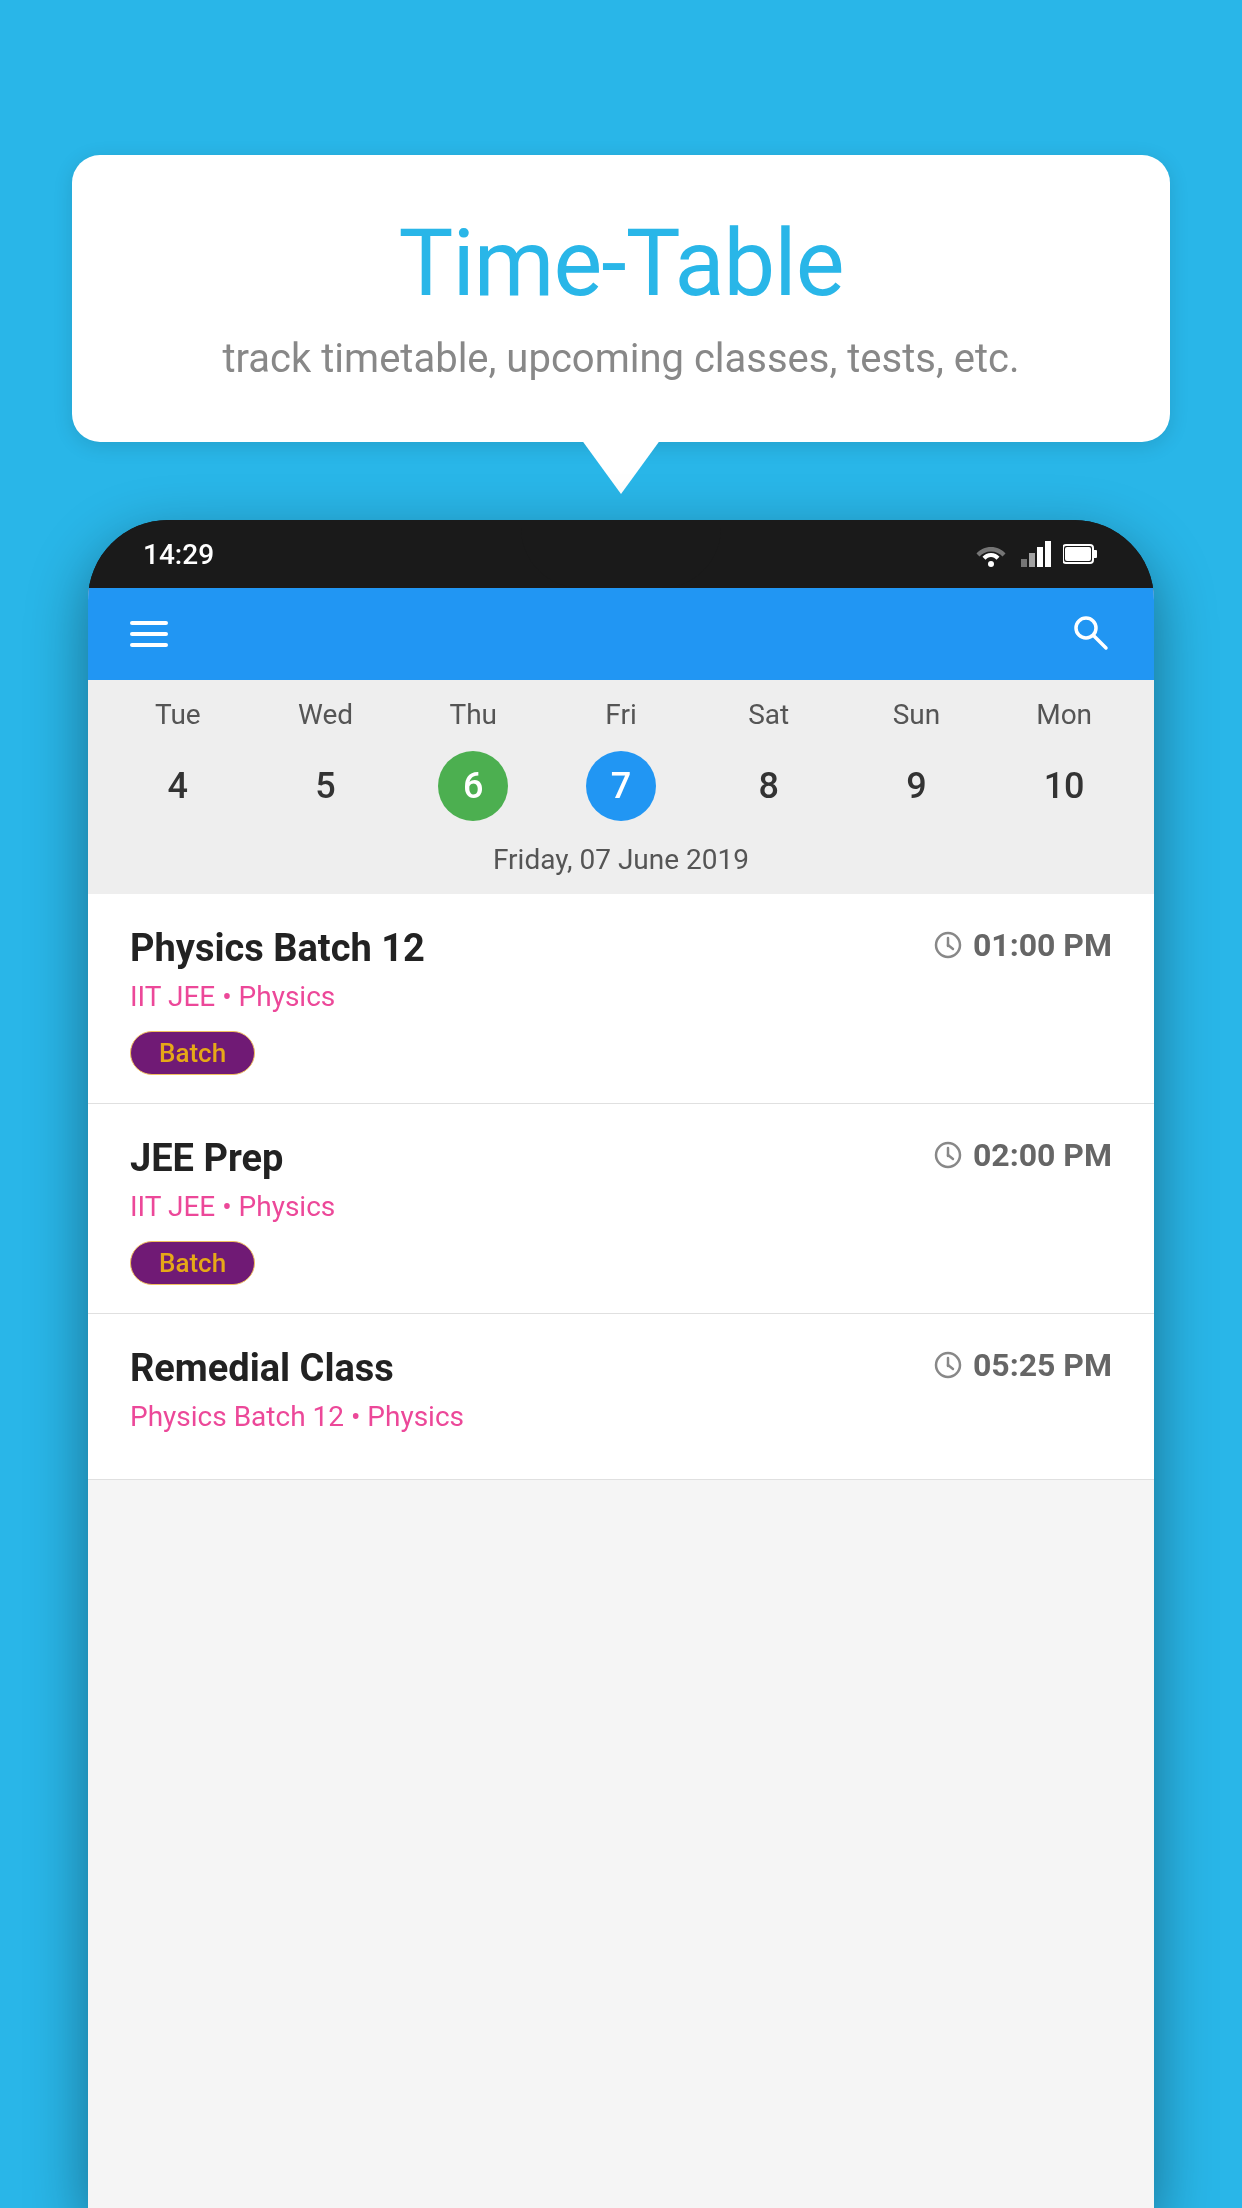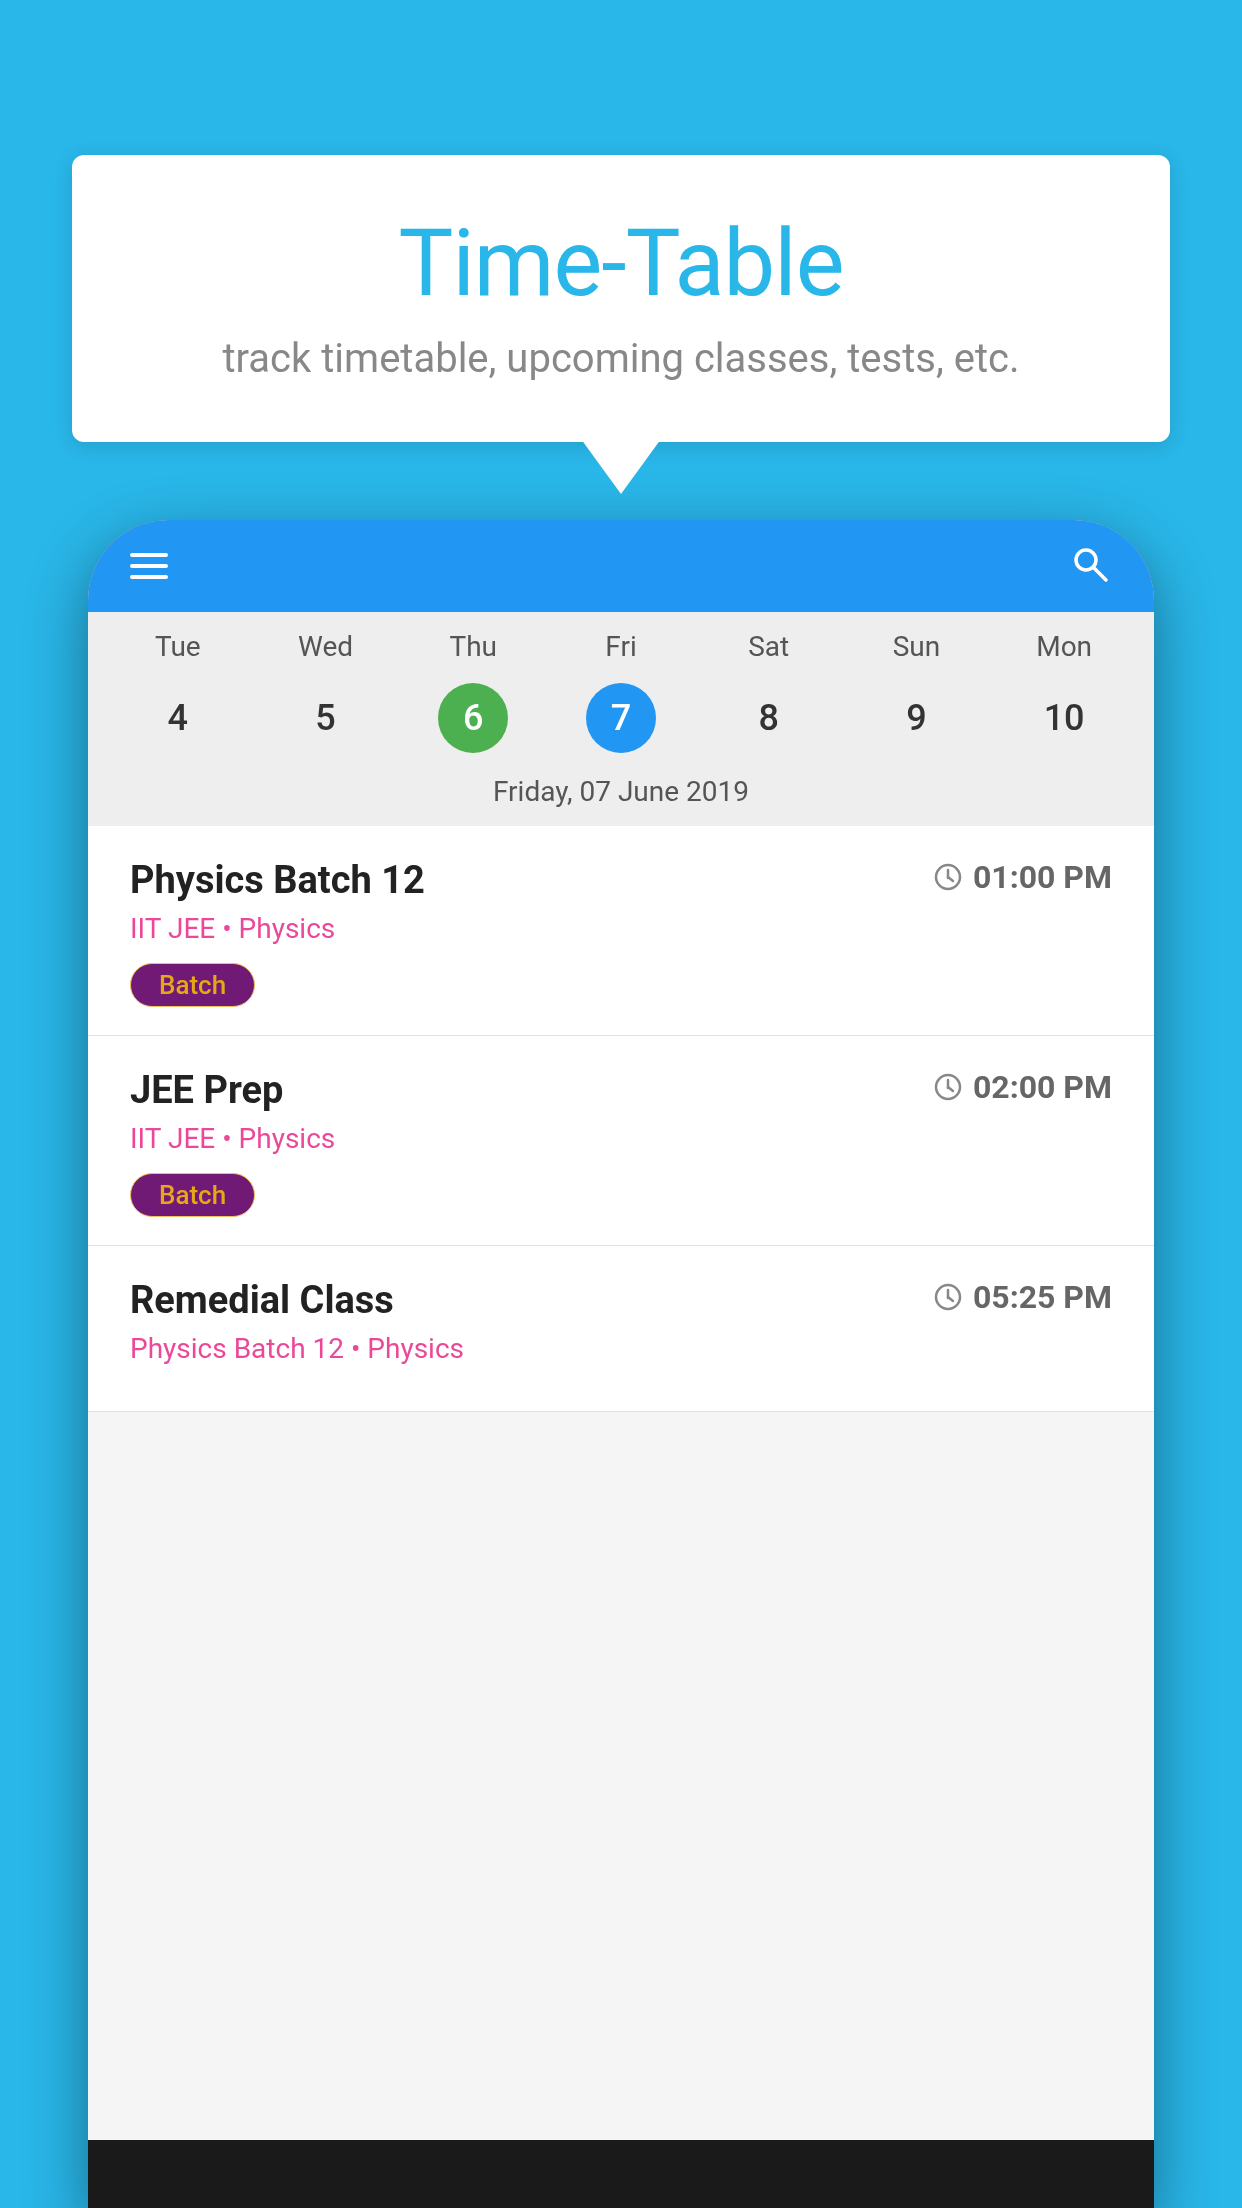--- a/index.html
+++ b/index.html
@@ -14,21 +14,21 @@
       position: relative;
     }
 
     
     .speech-bubble {
       position: absolute;
       top: 155px;
       left: 72px;
       right: 72px;
       background: white;
-      border-radius: 12px;
+      border-radius: 28px;
       padding: 55px 60px 60px;
       text-align: center;
       box-shadow: 0 4px 20px rgba(0,0,0,0.12);
     }
 
     .speech-bubble::after {
       content: '';
       position: absolute;
       bottom: -52px;
       left: 50%;
@@ -263,20 +263,44 @@
 </head>
 <body>
 
 <div class="speech-bubble">
   <div class="title">Time-Table</div>
   <div class="subtitle">track timetable, upcoming classes, tests, etc.</div>
 </div>
 
 <div class="phone-frame">
 
+  <div class="phone-notch-area">
+    <span class="status-time">14:29</span>
+    <div class="status-icons">
+
+      <svg width="36" height="26" viewBox="0 0 36 26">
+        <path d="M18 6C12 6 7 8.5 3.5 12.5L6.5 15.5C9 12.5 13.3 10.5 18 10.5s9 2 11.5 5L32.5 12.5C29 8.5 24 6 18 6z" opacity="0.4"></path>
+        <path d="M18 12c-3.5 0-6.5 1.5-8.5 3.8l3 3c1.3-1.7 3.3-2.8 5.5-2.8s4.2 1.1 5.5 2.8l3-3C24.5 13.5 21.5 12 18 12z"></path>
+        <circle cx="18" cy="23" r="3"></circle>
+      </svg>
+
+      <svg width="30" height="26" viewBox="0 0 30 26">
+        <rect x="0" y="18" width="6" height="8" opacity="0.4"></rect>
+        <rect x="8" y="12" width="6" height="14" opacity="0.6"></rect>
+        <rect x="16" y="6" width="6" height="20"></rect>
+        <rect x="24" y="0" width="6" height="26"></rect>
+      </svg>
+
+      <svg width="36" height="22" viewBox="0 0 36 22">
+        <rect x="0" y="2" width="30" height="18" rx="3" stroke="white" stroke-width="2" fill="none"></rect>
+        <rect x="30" y="7" width="4" height="8" rx="1" fill="white"></rect>
+        <rect x="2" y="4" width="26" height="14" rx="2" fill="white"></rect>
+      </svg>
+    </div>
+  </div>
 
   <div class="phone-screen">
 
     <div class="app-header">
       <div class="hamburger-icon">
         <span></span>
           <span></span>
           <span></span>
       </div>
       <div class="search-icon-btn">

